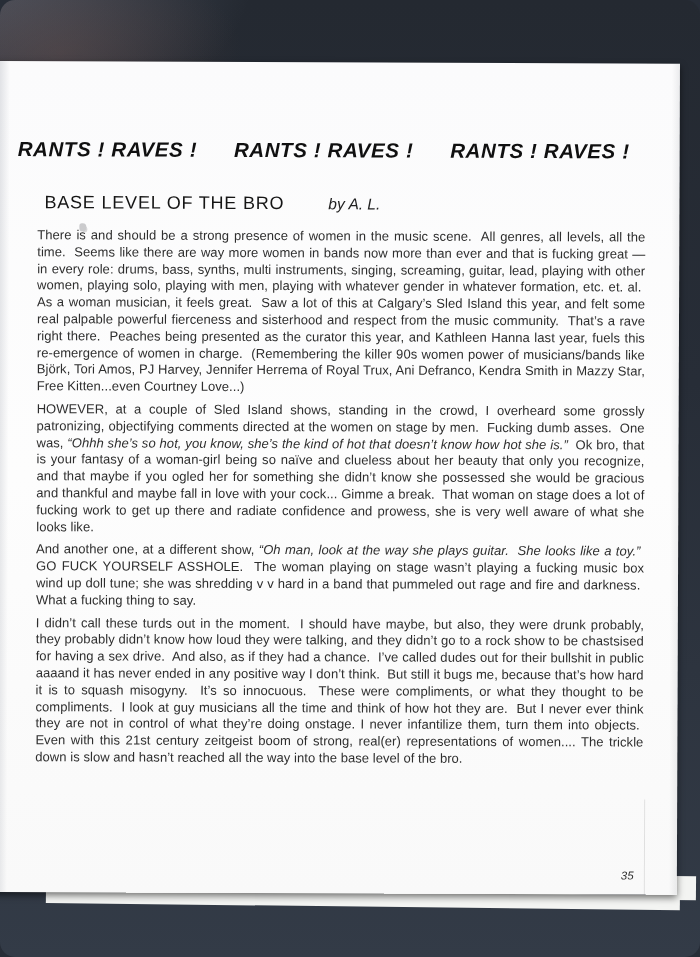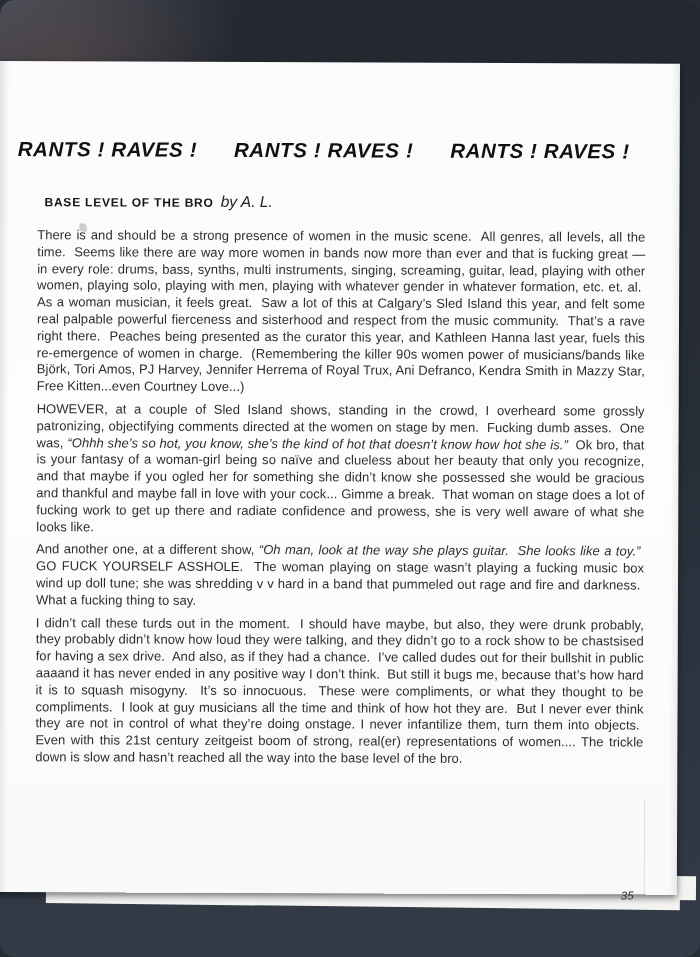--- a/index.html
+++ b/index.html
@@ -47,44 +47,44 @@
     position:absolute;left:24px;top:76px;width:612px;
     display:flex;justify-content:space-between;align-items:baseline;
     font-size:20.5px;font-weight:bold;font-style:italic;
     color:#101010;letter-spacing:0.6px;white-space:nowrap;
   }
   .title-row{
     position:absolute;left:51px;top:131px;
     display:flex;align-items:baseline;gap:7px;white-space:nowrap;
   }
   .article-title{
-    font-size:12px;font-weight:bold;color:#151515;letter-spacing:0.8px;
+    font-size:18px;font-weight:normal;color:#151515;letter-spacing:0.8px;
   }
   .byline{
-    font-size:15.5px;font-style:italic;color:#222;
+    font-size:15.5px;font-style:italic;color:#222;margin-left:37px;
   }
   .ink-smudge{
     position:absolute;left:86px;top:162px;width:7px;height:8px;
     border-radius:40% 60% 55% 45%;
     background:rgba(90,90,95,0.30);
     box-shadow:2px 2px 0 -1px rgba(90,90,95,0.22);
   }
   .article{
     position:absolute;left:44px;top:166px;width:608px;
     font-size:13px;line-height:16.8px;color:#2e2e2e;
     text-align:justify;letter-spacing:0.05px;
   }
   .article .para{margin:0 0 6px 0;}
   .article .italic{font-style:italic;}
   .fold-line{
     position:absolute;right:32px;bottom:0;height:95px;width:1px;
     background:rgba(0,0,0,0.10);
   }
   .page-number{
-    position:absolute;left:630px;top:826px;
+    position:absolute;left:630px;top:806px;
     font-size:11.5px;font-style:italic;color:#333;
   }
 </style>
 </head>
 <body>
 
 <div class="backdrop">
 
   <div class="under-page-bottom"></div>
   <div class="under-page-corner"></div>

